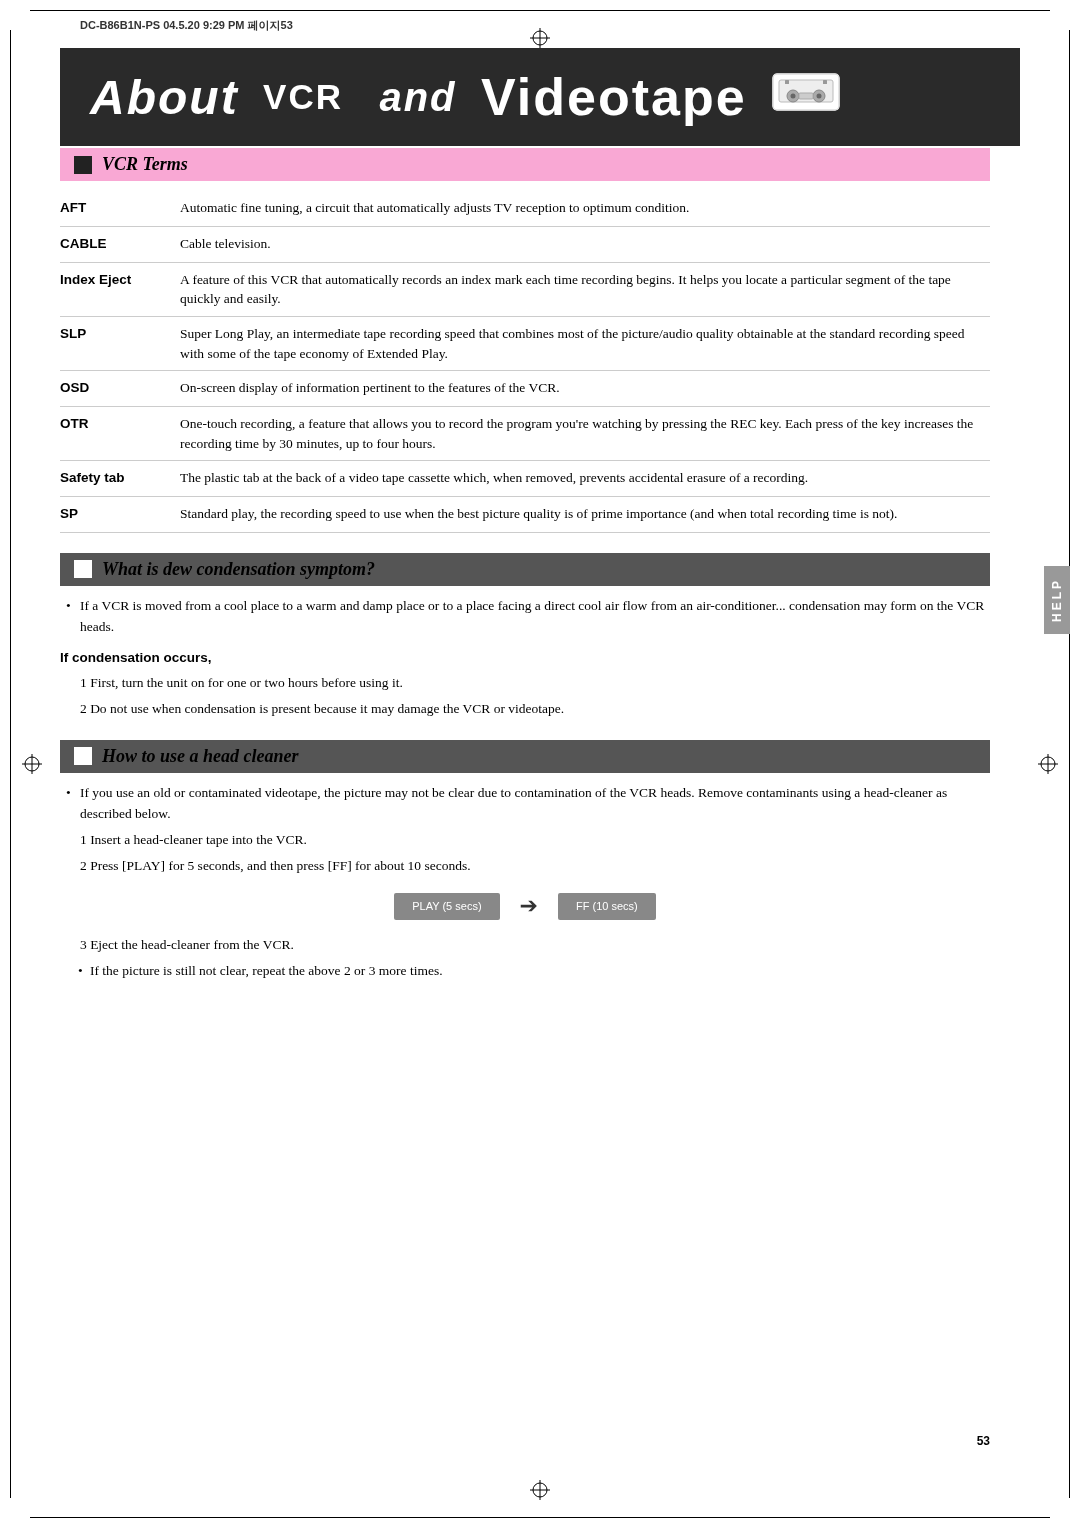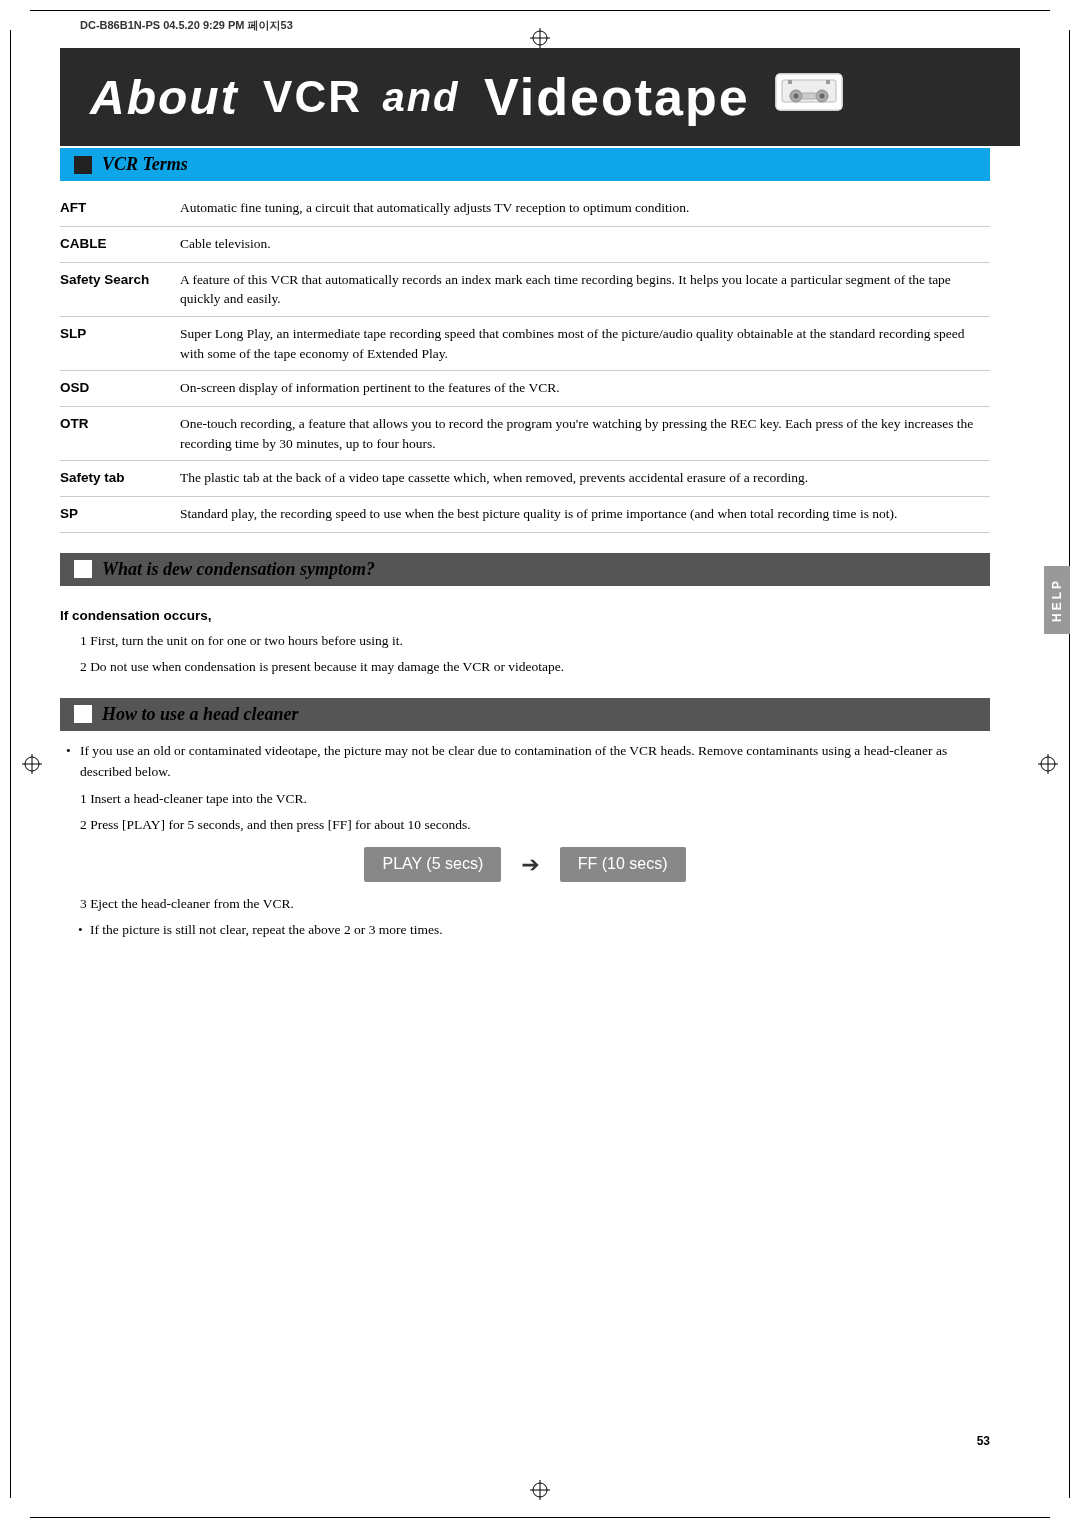--- a/index.html
+++ b/index.html
@@ -66,22 +66,22 @@
       gap: 0;
     }
 
     .title-about {
       font-style: italic;
       font-size: 48px;
       margin-right: 8px;
     }
     .title-vcr {
       font-style: normal;
-      font-size: 44px;
-      margin-right: 4px;
+      font-size: 35px;
+      margin-right: 20px;
     }
     .title-and {
       font-style: italic;
       font-size: 40px;
       margin-right: 8px;
     }
     .title-videotape {
       font-style: normal;
       font-size: 52px;
       margin-right: 14px;
@@ -97,21 +97,21 @@
     .main-content {
       position: absolute;
       top: 148px;
       left: 60px;
       right: 90px;
       bottom: 60px;
     }
 
     
     .section-header {
-      background: #0ea5e9;
+      background: #f9a8d4;
       padding: 6px 14px;
       margin-bottom: 0;
       display: flex;
       align-items: center;
       gap: 10px;
     }
 
     .section-header-dark {
       background: #555;
     }
@@ -215,21 +215,21 @@
       align-items: center;
       justify-content: center;
       gap: 20px;
       margin: 12px 0;
     }
 
     .play-box {
       background: #888;
       color: #fff;
       padding: 5px 18px;
-      font-size: 16px;
+      font-size: 11px;
       font-family: Arial, sans-serif;
       border-radius: 2px;
     }
 
     .play-arrow {
       font-size: 22px;
       color: #333;
     }
 
     
@@ -357,21 +357,21 @@
           <tbody id="terms-tbody">
           <tr>
     <td class="term-name">AFT</td>
     <td class="term-desc">Automatic fine tuning, a circuit that automatically adjusts TV reception to optimum condition.</td>
   </tr>
               <tr>
     <td class="term-name">CABLE</td>
     <td class="term-desc">Cable television.</td>
   </tr>
               <tr>
-    <td class="term-name">Safety Search</td>
+    <td class="term-name">Index Eject</td>
     <td class="term-desc">A feature of this VCR that automatically records an index mark each time recording begins. It helps you locate a particular segment of the tape quickly and easily.</td>
   </tr>
               <tr>
     <td class="term-name">SLP</td>
     <td class="term-desc">Super Long Play, an intermediate tape recording speed that combines most of the picture/audio quality obtainable at the standard recording speed with some of the tape economy of Extended Play.</td>
   </tr>
               <tr>
     <td class="term-name">OSD</td>
     <td class="term-desc">On-screen display of information pertinent to the features of the VCR.</td>
   </tr>
@@ -391,20 +391,21 @@
         </table>
       </div>
     </div>
 
     <div class="section-block">
       <div class="section-header section-header-dark">
         <span class="section-bullet" style="background:#fff;"></span>
         <span class="section-title">What is dew condensation symptom?</span>
       </div>
       <div class="section-content">
+        <div class="bullet-item">If a VCR is moved from a cool place to a warm and damp place or to a place facing a direct cool air flow from an air-conditioner... condensation may form on the VCR heads.</div>
         <div style="margin-top:10px; margin-bottom:4px;">
           <span class="bold-label">If condensation occurs,</span>
         </div>
         <div id="dew-steps">
             <div class="numbered-item">1  First, turn the unit on for one or two hours before using it.</div>
             <div class="numbered-item">2  Do not use when condensation is present because it may damage the VCR or videotape.</div>
           </div>
       </div>
     </div>
 

